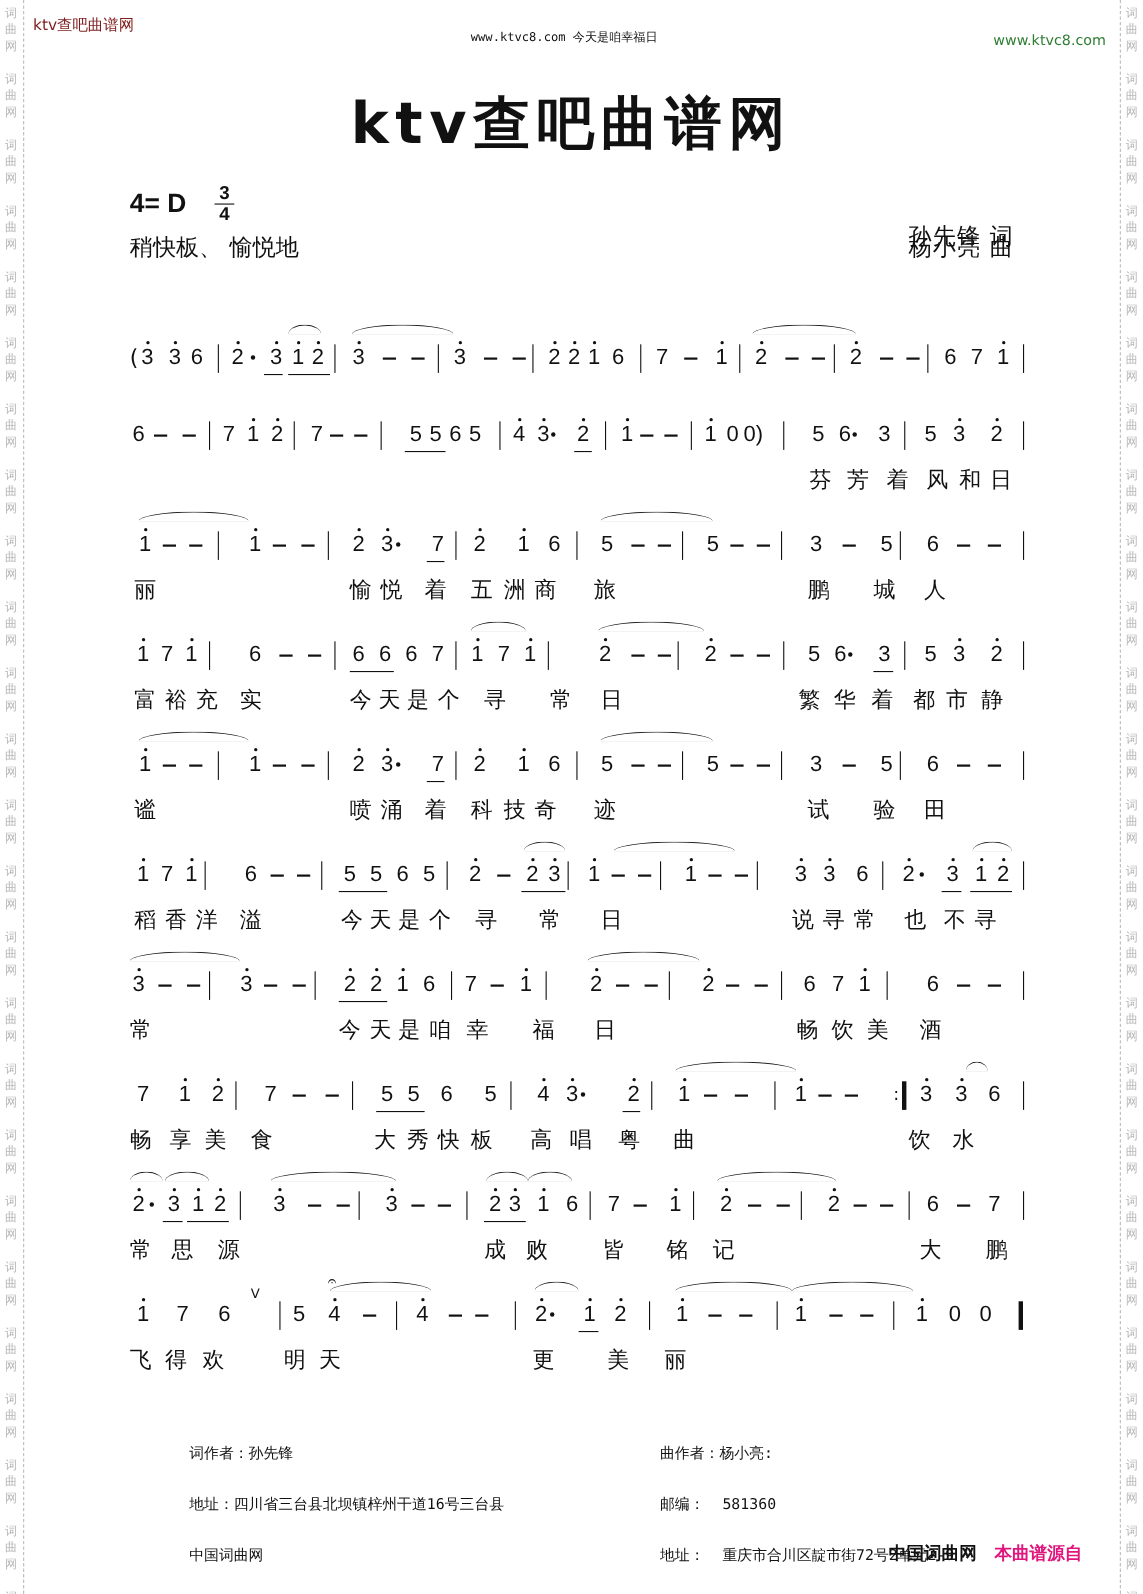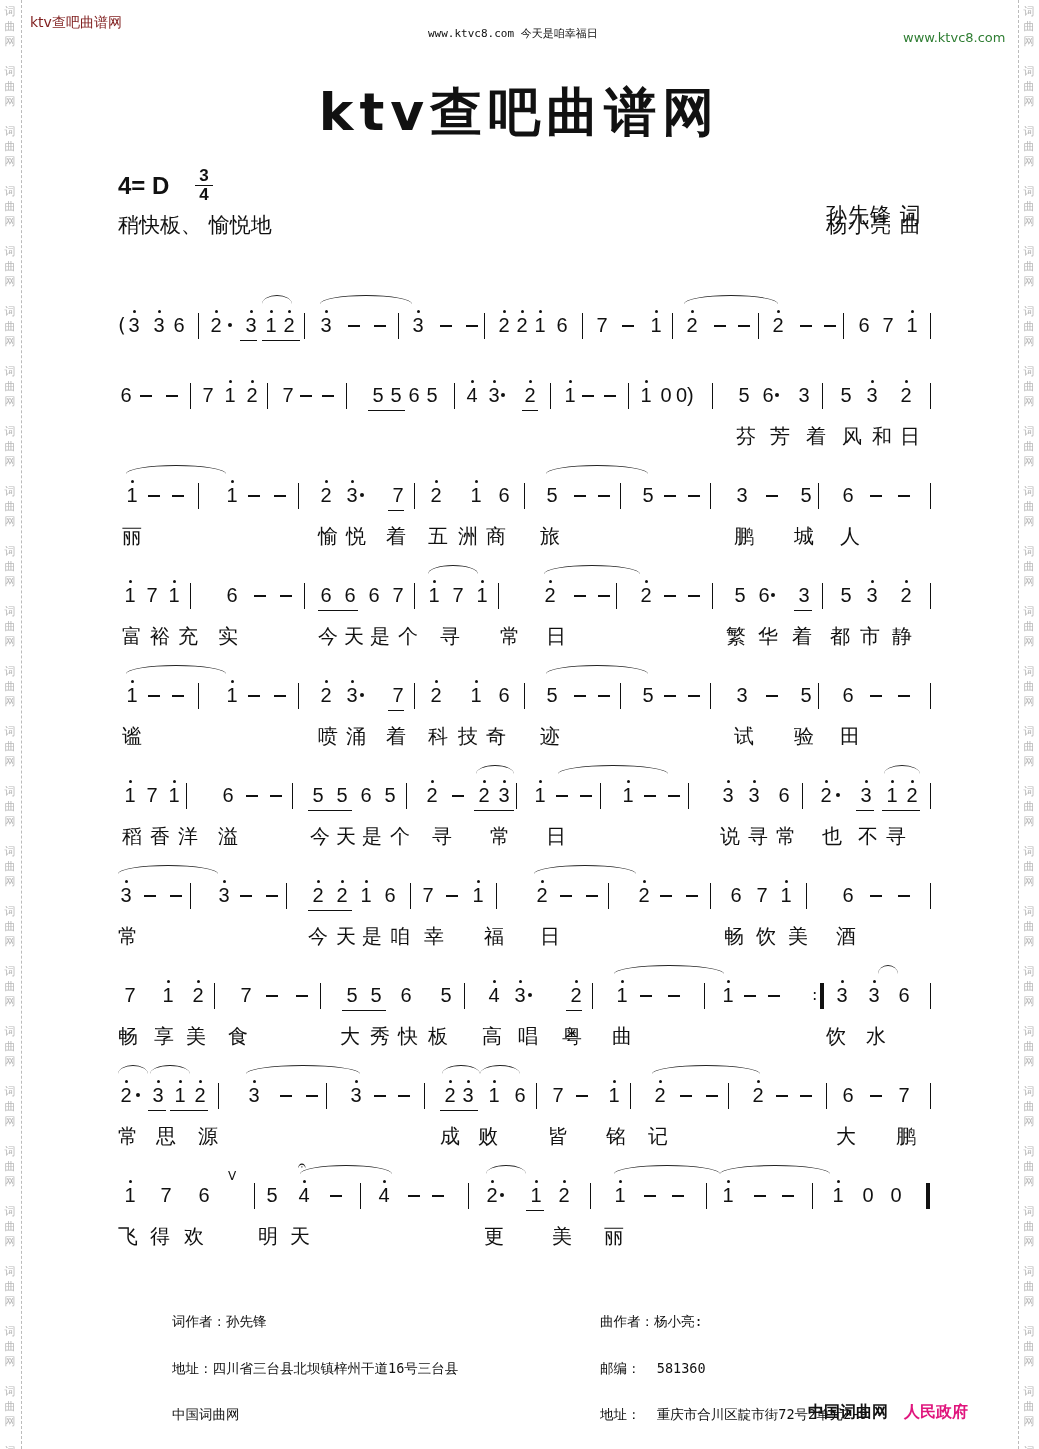--- a/index.html
+++ b/index.html
@@ -738,14 +738,14 @@
 </div>
 <div class="info" style="left:600px;top:1283px">
   <div>曲作者：杨小亮:</div>
   <div>邮编：  581360</div>
   <div>地址：  重庆市合川区靛市街72号2单元2-9</div>
   
   
 </div>
 
 <div class="source">
-  <span>中国词曲网</span><span class="brand">人民政府</span>
+  <span>中国词曲网</span><span class="brand">本曲谱源自</span>
 </div>
 
 </body></html>

